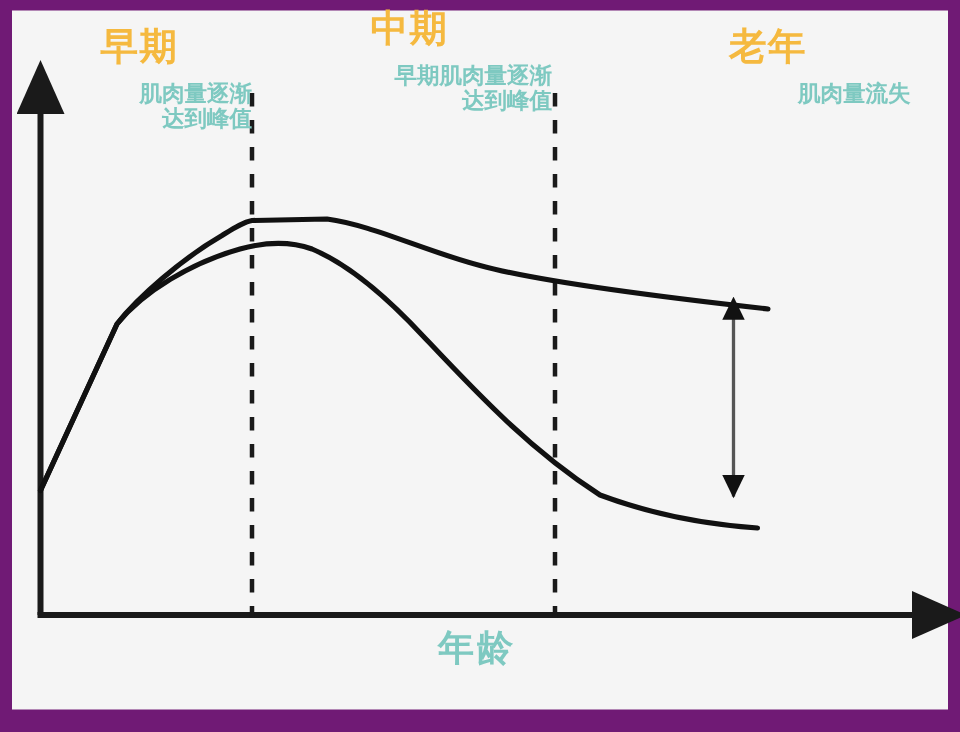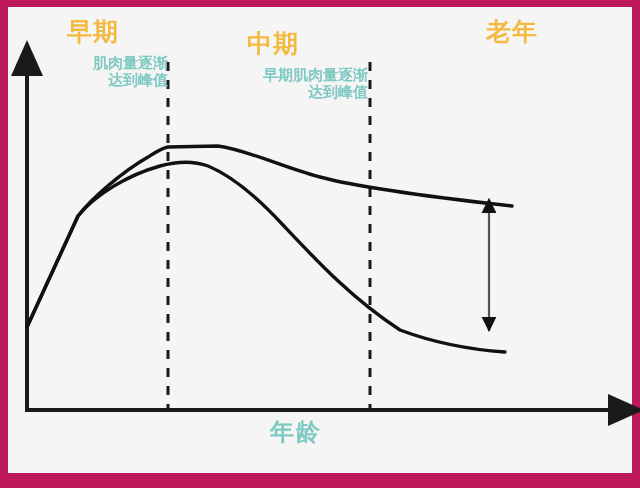--- a/index.html
+++ b/index.html
@@ -10,21 +10,21 @@
   body {
     width: 640px;
     height: 488px;
     overflow: hidden;
     font-family: "Liberation Sans", "DejaVu Sans", sans-serif;
   }
   #figure {
     position: relative;
     width: 640px;
     height: 488px;
-    background: #be185d;
+    background: #701a75;
   }
   .panel {
     position: absolute;
     left: 8px;
     top: 7px;
     width: 624px;
     height: 466px;
     background: #f5f5f5;
   }
   .svg-layer {
@@ -48,26 +48,26 @@
   }
   .stage-desc {
     color: #7ec9c1;
     font-size: 15px;
     font-weight: bold;
     margin-top: 7px;
     white-space: pre-line;
     text-align: right;
   }
   #stage-early  { left: 18px;  top: 17px; width: 150px; }
-  #stage-middle { left: 178px; top: 29px; width: 190px; }
+  #stage-middle { left: 178px; top: 5px; width: 190px; }
   #stage-old    { left: 417px; top: 17px; width: 190px; }
 
   .axis-label-x {
     position: absolute;
-    left: 226px;
+    left: 248px;
     top: 416px;
     width: 140px;
     text-align: center;
     color: #7ec9c1;
     font-size: 24px;
     font-weight: bold;
     letter-spacing: 2px;
   }
 </style>
 </head>
@@ -114,17 +114,18 @@
   </div>
 
   <div class="stage-block" id="stage-middle">
     <div class="stage-title">中期</div>
     <div class="stage-desc">早期肌肉量逐渐
 达到峰值</div>
   </div>
 
   <div class="stage-block" id="stage-old">
     <div class="stage-title">老年</div>
+    <div class="stage-desc">肌肉量流失</div>
   </div>
 
   <div class="axis-label-x">年龄</div>
 
 </div>
 
 </body></html>

